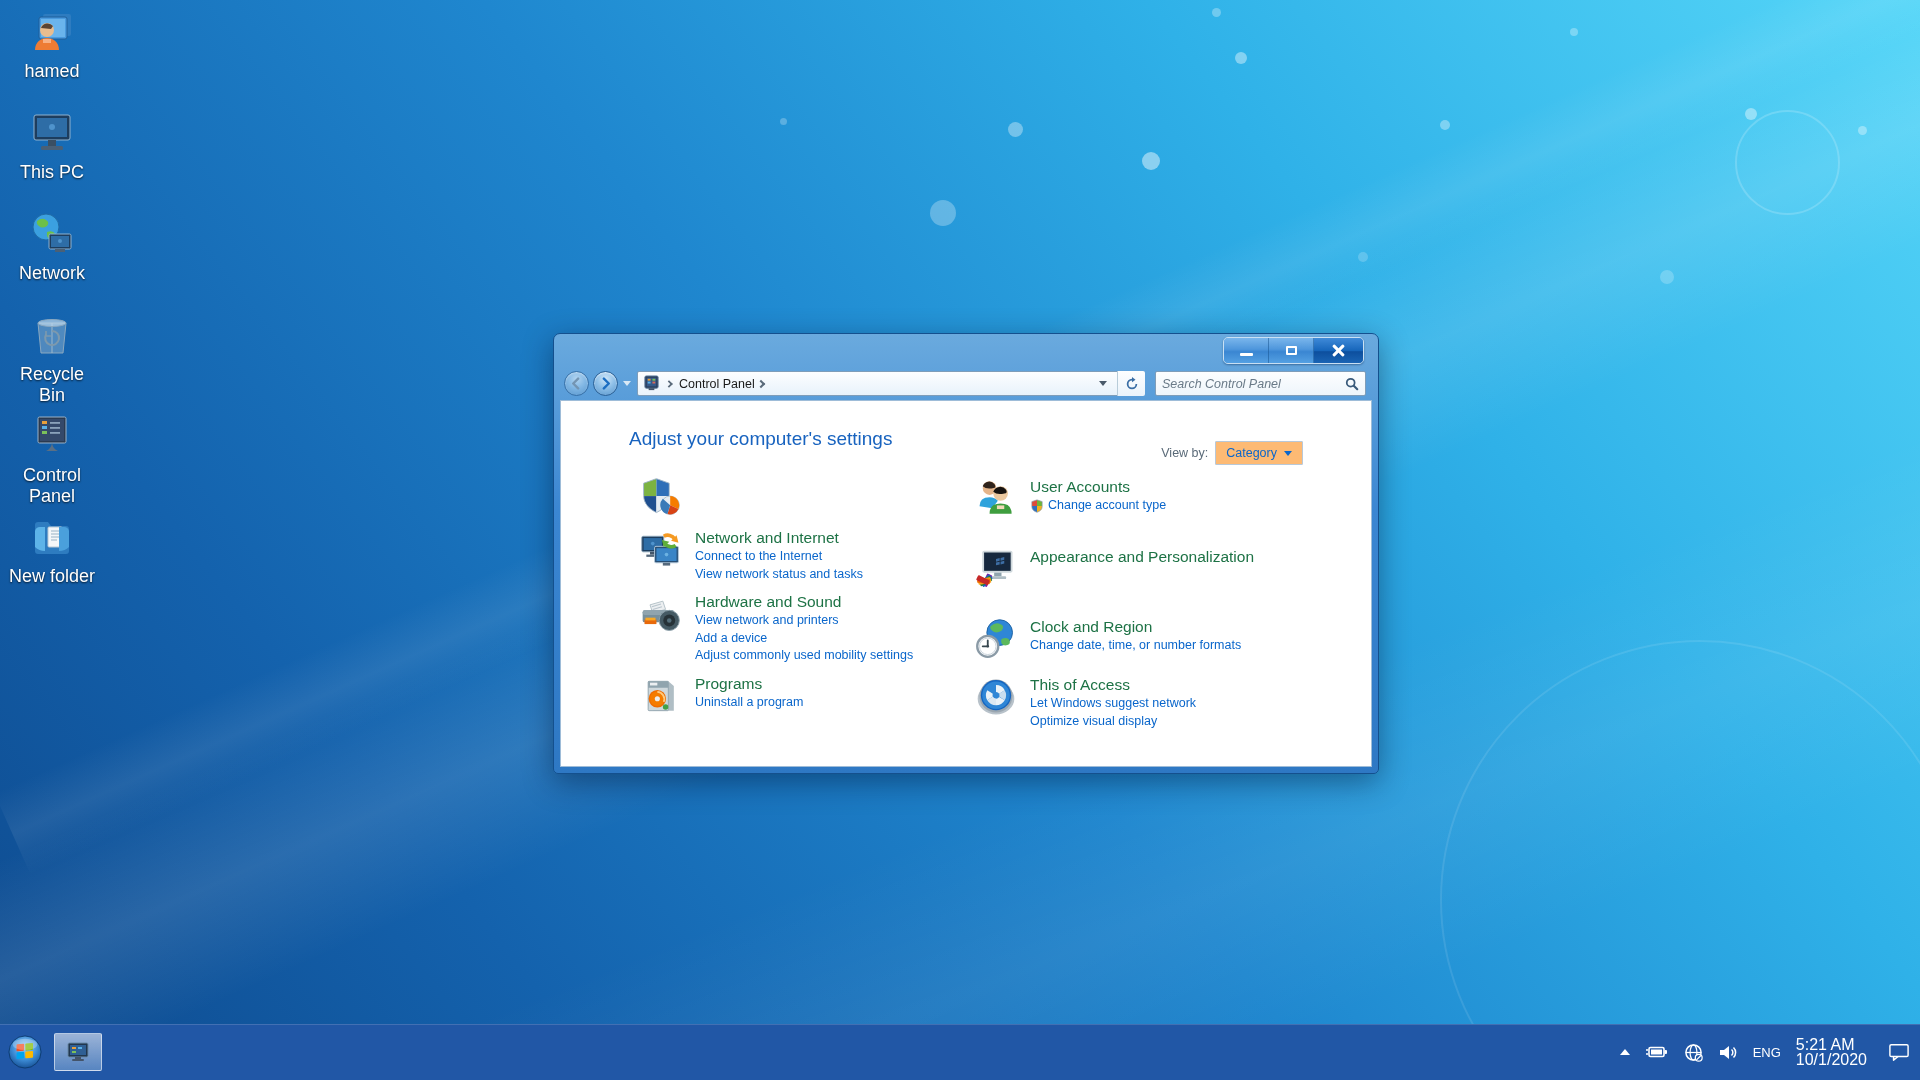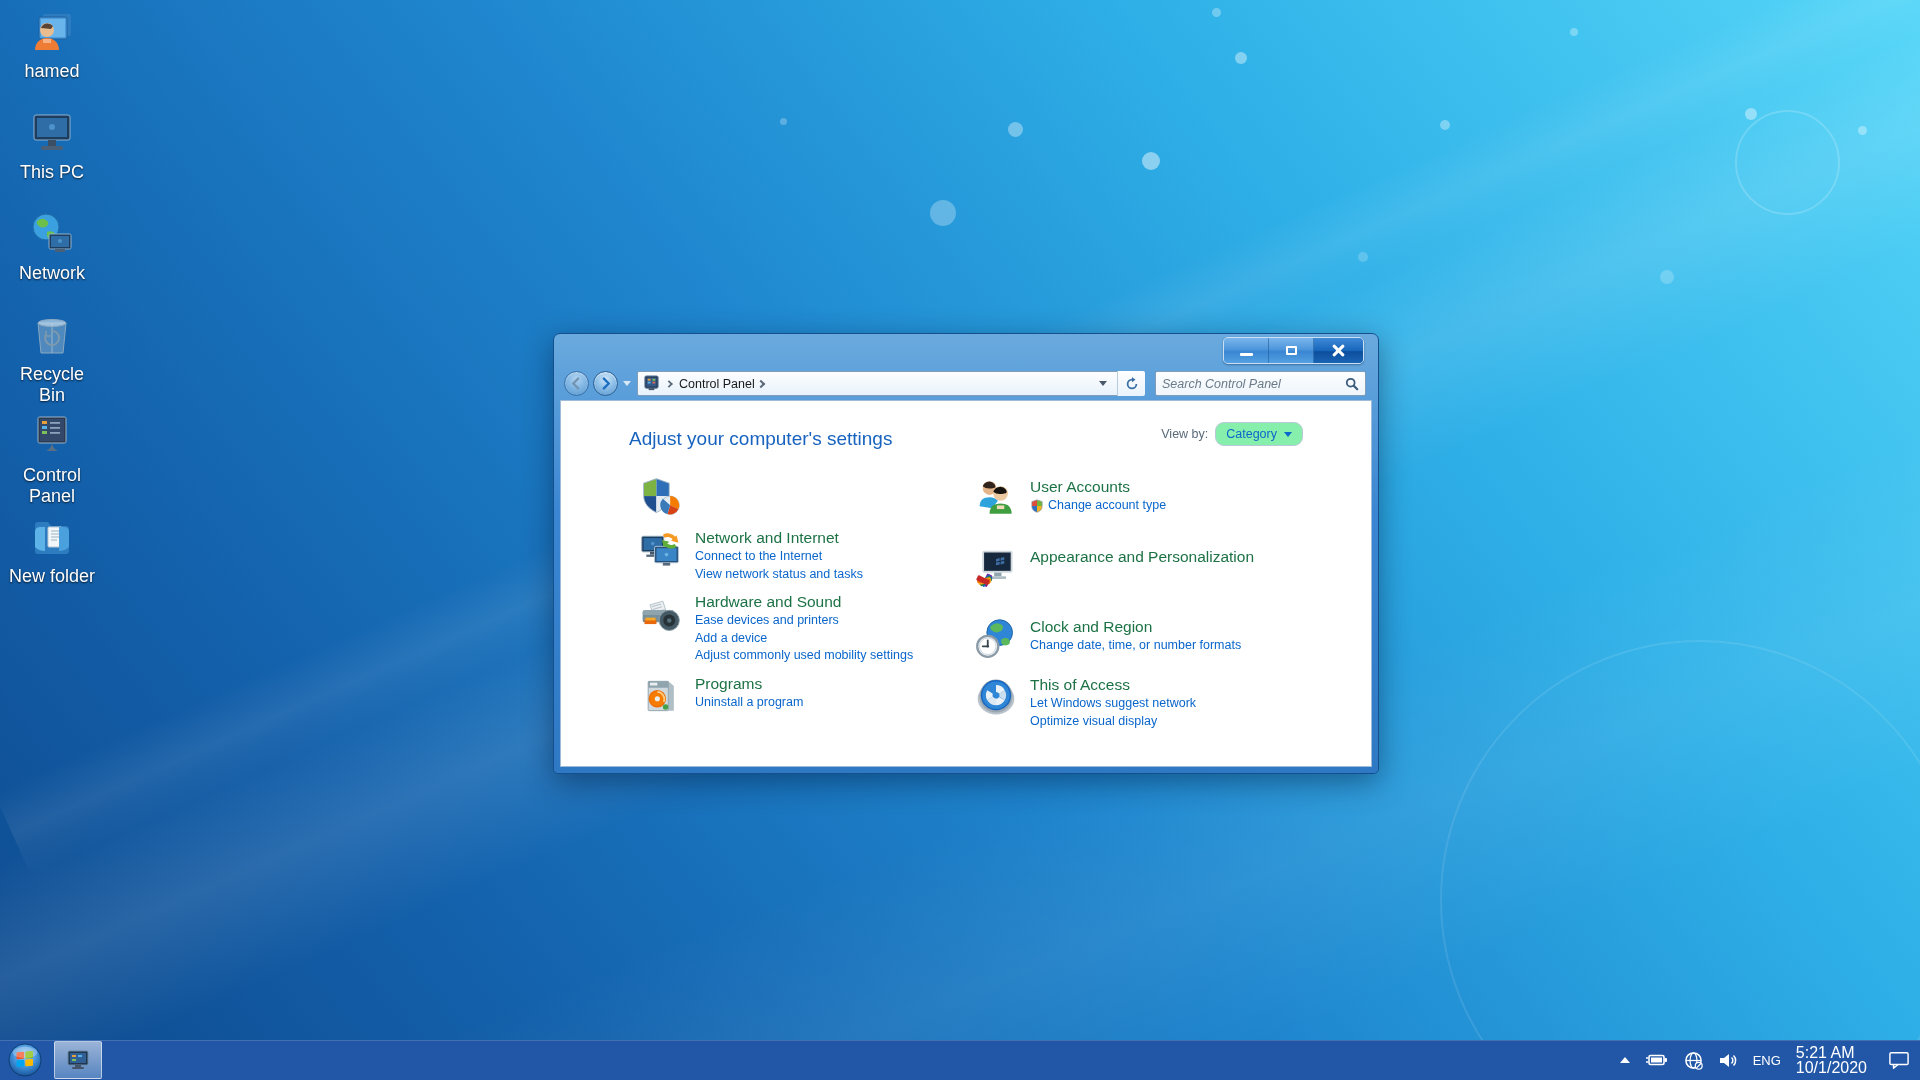--- a/index.html
+++ b/index.html
@@ -64,40 +64,40 @@
   .addr-down { width:0; height:0; border-left:4px solid transparent; border-right:4px solid transparent; border-top:5px solid #4a5a6a; margin:0 10px; cursor:pointer; }
   .refresh-seg { width:28px; height:25px; margin:-1px -3px -1px 0; border-left:1px solid #b8ccd9;
      display:flex; align-items:center; justify-content:center; cursor:pointer; background:linear-gradient(180deg,#fdfeff,#eaf3fb); border-radius:0 2px 2px 0;}
   .searchbox { margin-left:10px; flex:1; height:25px; background:linear-gradient(180deg,#fdfeff,#eef5fb);
     border:1px solid #7f9db9; border-radius:2px; display:flex; align-items:center; padding:0 6px; }
   .searchbox input { flex:1; border:none; outline:none; background:transparent; font-size:12.5px; font-style:italic; color:#39464f; font-family:"Liberation Sans",sans-serif; }
   .searchbox input::placeholder { color:#6a7a88; font-style:italic; }
 
   .content { position:absolute; top:66px; left:6px; right:6px; bottom:6px; background:#fff; border:1px solid #9ebcd8; overflow:hidden; }
   .cp-heading { position:absolute; left:68px; top:27px; font-size:19px; color:var(--heading_blue); }
-  .viewby { position:absolute; top:21px; right:68px; display:flex; align-items:center; gap:7px; }
+  .viewby { position:absolute; top:40px; right:68px; display:flex; align-items:center; gap:7px; }
   .viewby-label { font-size:12.5px; color:#5a6a78; }
-  .viewby-btn { display:flex; align-items:center; gap:7px; border:1px solid #b8c8d8; border-radius:9px; padding:4px 10px; cursor:pointer; background:#86efac; }
+  .viewby-btn { display:flex; align-items:center; gap:7px; border:1px solid #b8c8d8; border-radius:1px; padding:4px 10px; cursor:pointer; background:#fdba74; }
   .viewby-val { font-size:12.5px; color:var(--link_blue); }
   .viewby-arrow { width:0; height:0; border-left:4px solid transparent; border-right:4px solid transparent; border-top:5px solid var(--link_blue); }
 
   .cat-col { position:absolute; top:74px; width:330px; }
   .cat-col.left { left:78px; } .cat-col.right { left:413px; width:380px; top:76px; }
   .cat-row { display:flex; margin-bottom:9px; }
   .cat-col.right .cat-row { margin-bottom:26px; }
   .cat-col.right .cat-row:nth-child(3) { margin-bottom:14px; }
   .cat-ico { width:44px; height:44px; flex:0 0 44px; margin-right:12px; cursor:pointer; }
   .cat-ico svg { width:44px; height:44px; }
   .cat-title { font-size:15.5px; color:var(--accent_green); line-height:20px; cursor:pointer; display:block; }
   .cat-link { display:flex; align-items:center; font-size:12.5px; color:var(--link_blue); line-height:17.5px; cursor:pointer; }
   .mini-shield { display:inline-flex; width:14px; height:14px; margin-right:4px; }
   .mini-shield svg { width:14px; height:14px; }
 
   
-  .taskbar { position:absolute; left:0; right:0; bottom:0; height:40px; background:var(--taskbar_blue);
+  .taskbar { position:absolute; left:0; right:0; bottom:0; height:56px; background:var(--taskbar_blue);
     display:flex; align-items:center; box-shadow:inset 0 1px 0 rgba(255,255,255,.15); }
   .start-btn { width:50px; height:40px; display:flex; align-items:center; justify-content:center; cursor:pointer; }
   .task-app { width:48px; height:38px; margin-left:4px; border:1px solid rgba(255,255,255,.55); border-radius:2px;
     background:linear-gradient(180deg, rgba(255,255,255,.55), rgba(190,220,245,.35)); display:flex; align-items:center; justify-content:center; cursor:pointer; }
   .tray { margin-left:auto; display:flex; align-items:center; gap:15px; padding-right:10px; color:#fff; }
   .tray-chevron { width:0; height:0; border-left:5px solid transparent; border-right:5px solid transparent; border-bottom:6px solid #fff; cursor:pointer; }
   .tray-item { display:flex; align-items:center; justify-content:center; cursor:pointer; }
   .tray-text { font-size:13px; cursor:pointer; }
   .tray-clock { font-size:16px; line-height:15px; text-align:left; cursor:pointer; }
 </style>
@@ -331,21 +331,21 @@
               <rect x="4" y="20" width="34" height="5" rx="2" fill="#90a4ae"></rect>
               <rect x="6" y="30" width="13" height="5" fill="#e8690b"></rect>
               <rect x="7" y="28" width="11" height="3" fill="#f9a825"></rect>
               <circle cx="33" cy="31" r="11" fill="#455a64" stroke="#90a4ae"></circle>
               <circle cx="33" cy="31" r="6.5" fill="#263238"></circle>
               <circle cx="33" cy="31" r="2.5" fill="#546e7a"></circle>
             </svg></div>
     <div>
       <span class="cat-title">Hardware and Sound</span>
       <div>
-              <span class="cat-link">Ease devices and printers</span>
+              <span class="cat-link">View network and printers</span>
               <span class="cat-link">Add a device</span>
               <span class="cat-link">Adjust commonly used mobility settings</span>
             </div>
     </div>
   </div>
         <div class="cat-row">
     <div class="cat-ico"><svg viewBox="0 0 48 48">
               <path d="M10 8 h22 l6 5 v27 h-22 l-6 -5 Z" fill="#b0bec5"></path>
               <rect x="10" y="8" width="22" height="32" rx="1" fill="#cfd8dc" stroke="#90a4ae"></rect>
               <rect x="10" y="8" width="22" height="7" fill="#90a4ae"></rect>

